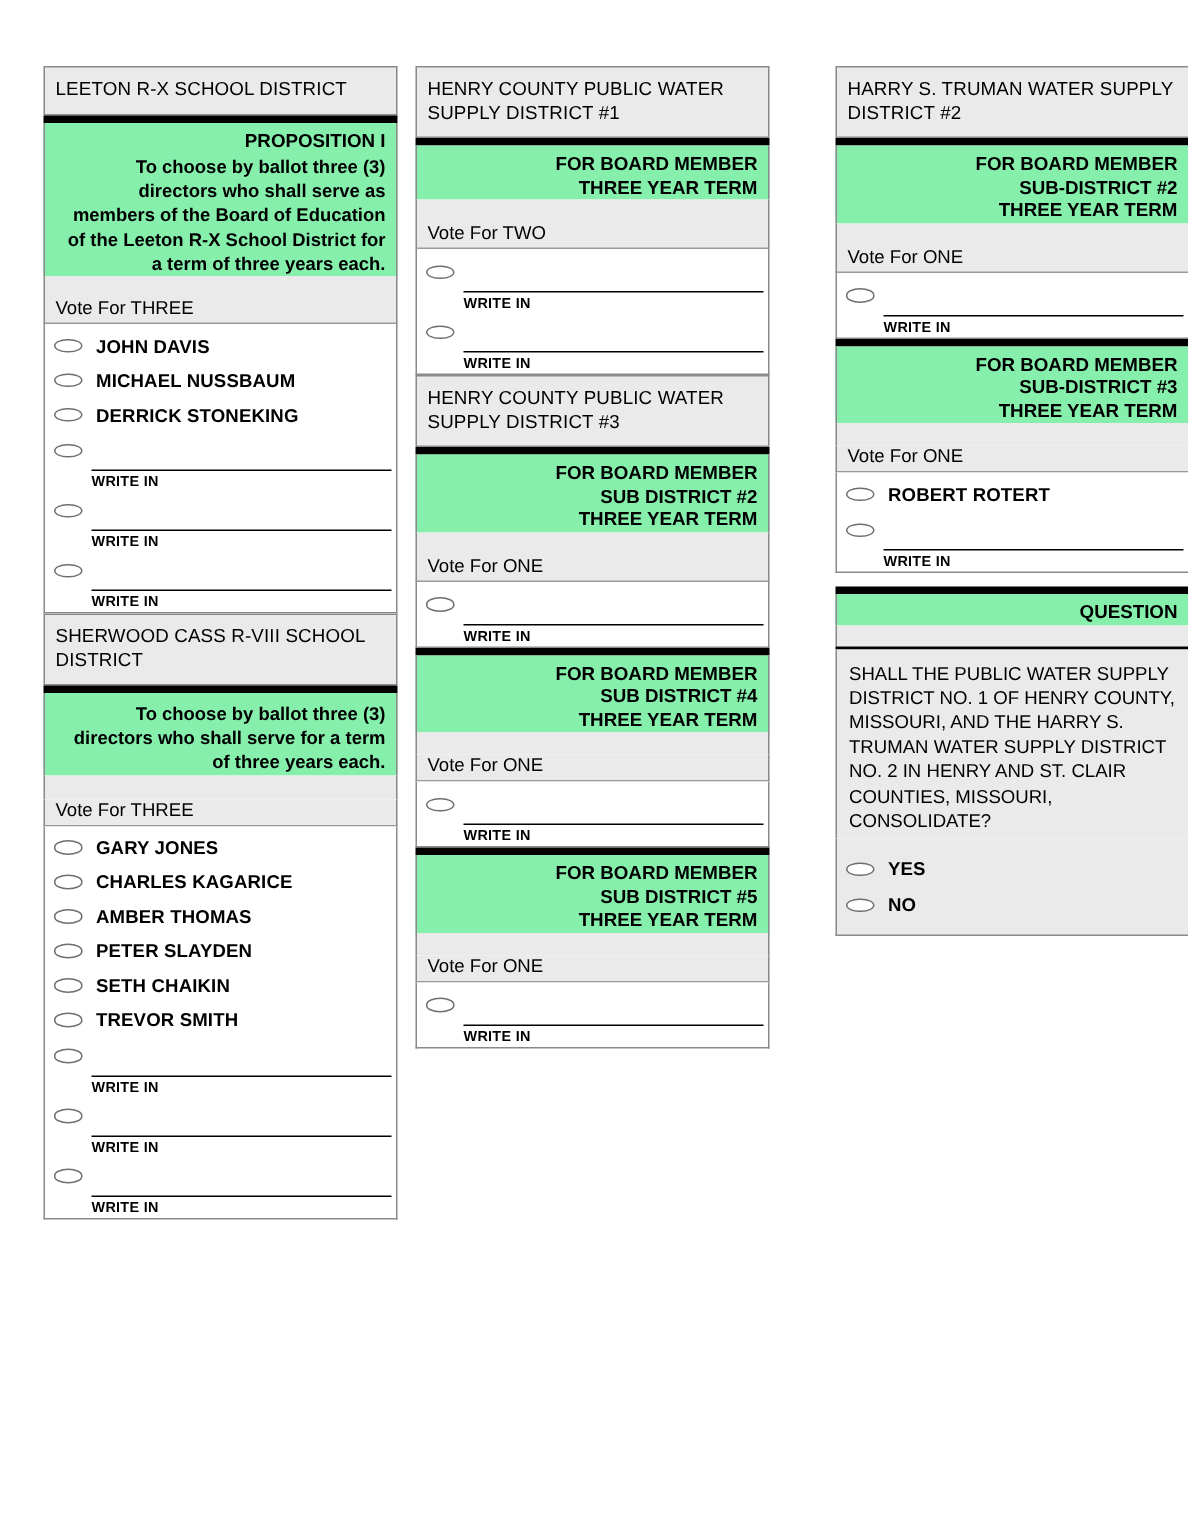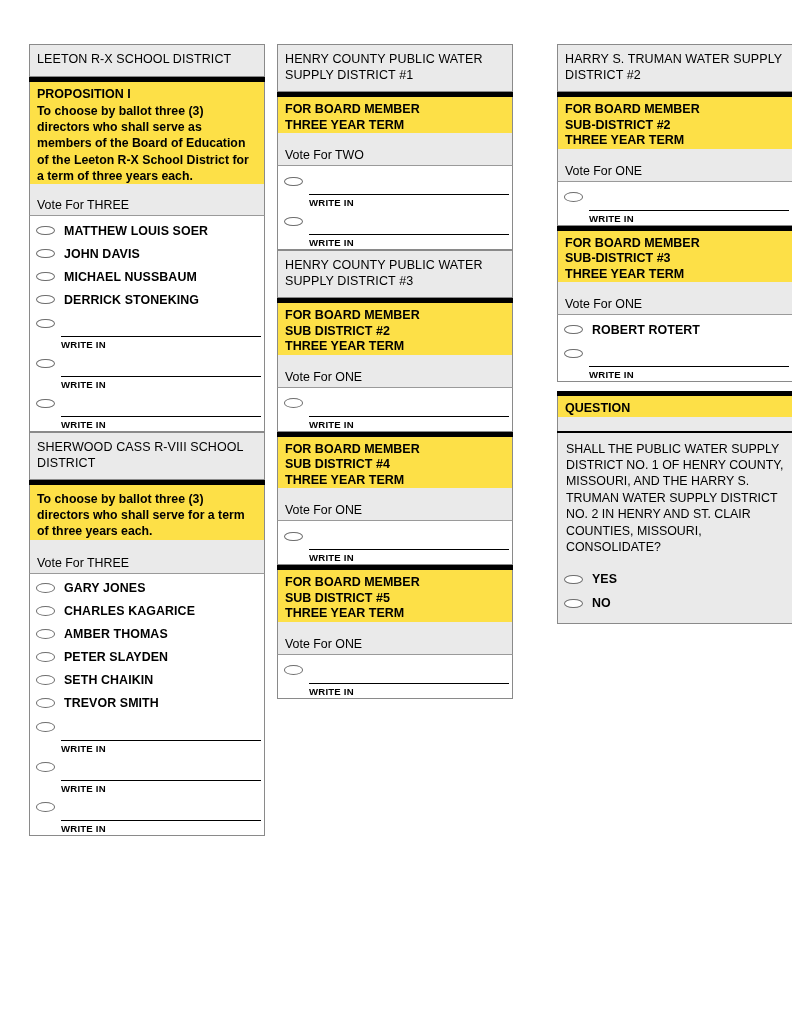--- a/index.html
+++ b/index.html
@@ -31,22 +31,23 @@
     font-size:12.5px;
     line-height:15.5px;
     letter-spacing:0.1px;
   }
   .thickbar { height:5px; background:#000; }
   .thinbar  { height:2px; background:#000; }
 
   .office {
     border-left:1px solid #8a8a8a;
     border-right:1px solid #8a8a8a;
-    background:#fde047;
+    background:#86efac;
     padding:5px 7px 0 7px;
+    text-align:right;
   }
   .office .title {
     font-weight:bold;
     font-size:12.5px;
     line-height:15.5px;
   }
   .office .body {
     font-weight:bold;
     font-size:12.3px;
     line-height:16.2px;
@@ -148,24 +149,20 @@
       <div class="office">
         <div class="title">PROPOSITION I</div>
         <div class="body">To choose by ballot three (3) directors who shall serve as members of the Board of Education of the Leeton R-X School District for a term of three years each.</div>
       </div>
       <div class="spacer" style="height:14px"></div>
       <div class="votefor">Vote For THREE</div>
       <div class="choices">
         <div class="pad-xs"></div>
         <div class="cand">
           <span class="oval"></span>
-          <span class="nm">MATTHEW LOUIS SOER</span>
-        </div>
-        <div class="cand">
-          <span class="oval"></span>
           <span class="nm">JOHN DAVIS</span>
         </div>
         <div class="cand">
           <span class="oval"></span>
           <span class="nm">MICHAEL NUSSBAUM</span>
         </div>
         <div class="cand">
           <span class="oval"></span>
           <span class="nm">DERRICK STONEKING</span>
         </div>

